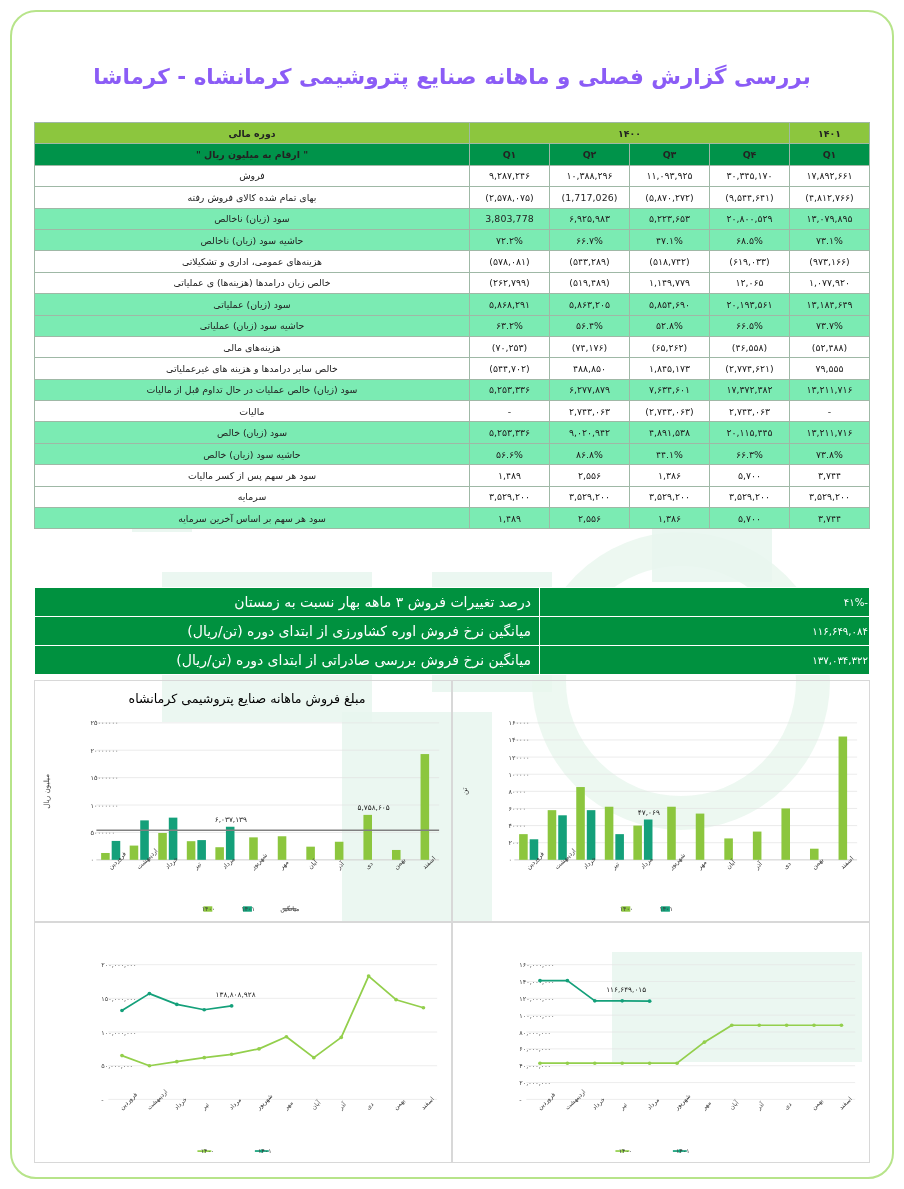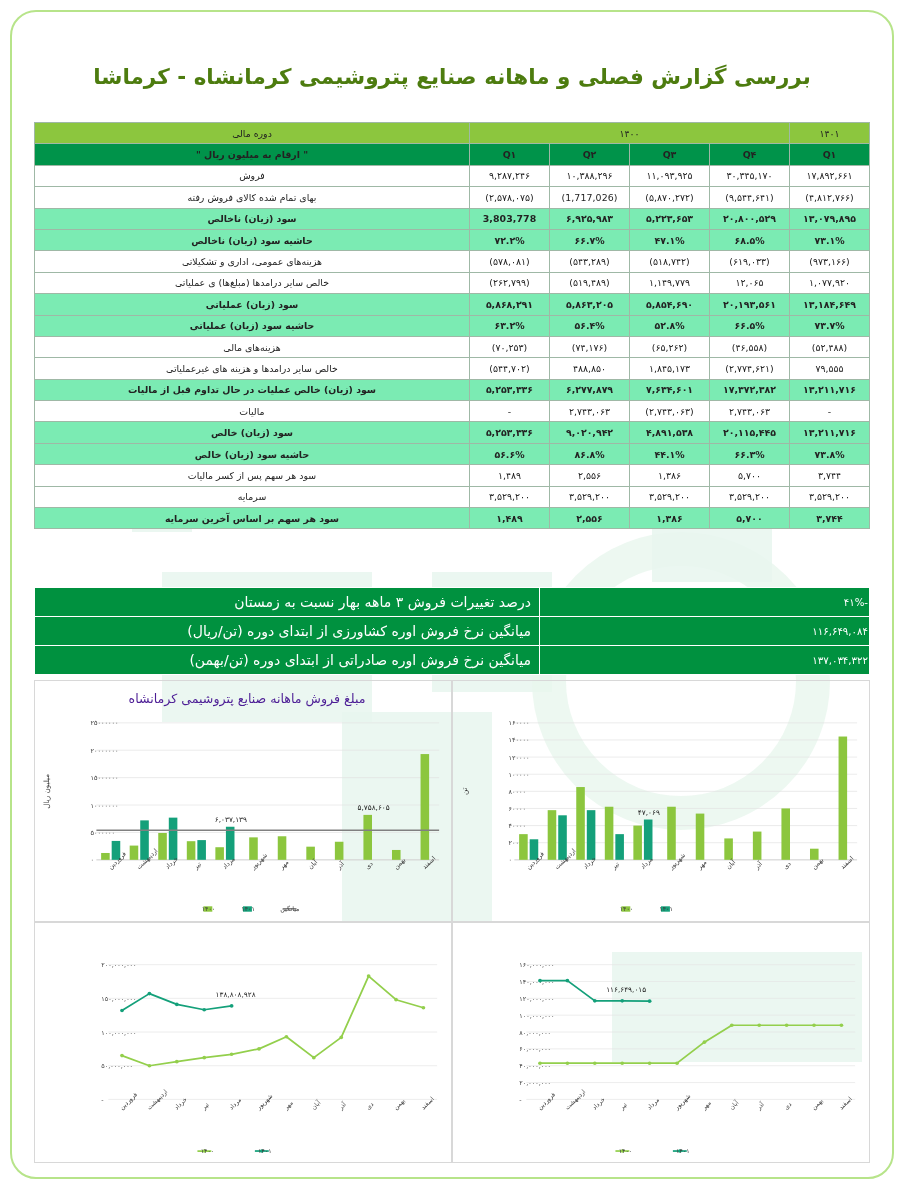--- a/index.html
+++ b/index.html
@@ -14,36 +14,36 @@
     border:2px solid #b7e48a;border-radius:26px;box-sizing:border-box;
     background:#fff;overflow:hidden;
   }
   
   .watermark{position:absolute;inset:0;pointer-events:none;z-index:0;}
   .wm-shape{position:absolute;background:#e8f6ee;opacity:.85;}
   .wm-ring{position:absolute;border-radius:50%;border:34px solid #e8f6ee;opacity:.8;}
   
   .title{
     position:absolute;top:52px;left:0;right:0;text-align:center;
-    color:#4d7c0f;font-size:21.5px;font-weight:bold;z-index:3;
+    color:#8b5cf6;font-size:21.5px;font-weight:bold;z-index:3;
     letter-spacing:-.2px;
   }
   
   .tbl-wrap{position:absolute;top:110px;right:22px;left:22px;z-index:3;}
   table.fin{width:100%;border-collapse:collapse;table-layout:fixed;}
   table.fin td,table.fin th{
     border:1px solid #9fb8a6;padding:0;height:20.4px;
     font-size:9.4px;text-align:center;color:#222;white-space:nowrap;
   }
-  .hdr-lite{background:#8cc63e;color:#233a0e;font-weight:normal;font-size:9.6px;border-color:#6fa52c;margin-top:28px;}
+  .hdr-lite{background:#8cc63e;color:#233a0e;font-weight:bold;font-size:9.6px;border-color:#6fa52c;margin-top:28px;}
   .hdr-dark{background:#00934a;color:#fff;font-weight:bold;font-size:9.8px;border-color:#00793c;}
   .lbl{text-align:right;padding-right:7px;font-size:9.8px;color:#1d1d1d;}
   .rowA{background:#ffffff;}
   .rowB{background:#7bebb3;}
-  .rowB td{border-color:#7fc79c;font-weight:bold;}
+  .rowB td{border-color:#7fc79c;}
   .num{font-size:9.5px;letter-spacing:.1px;}
   col.c-val{width:80px;}
   col.c-lbl{width:auto;}
   
   .sum-wrap{position:absolute;top:575px;right:22px;left:22px;z-index:3;}
   table.sum{width:100%;border-collapse:collapse;table-layout:fixed;}
   table.sum td{
     background:#00913f;color:#fff;border:1px solid #ffffff;
     height:26px;font-size:10.2px;text-align:right;
   }
@@ -51,21 +51,21 @@
   col.s-val{width:330px;}
   
   .charts{
     position:absolute;top:668px;right:22px;left:22px;bottom:14px;z-index:3;
     display:grid;grid-template-columns:1fr 1fr;grid-template-rows:1fr 1fr;
     gap:0px;
   }
   .chart-cell{position:relative;border:1px solid #d8d8d8;box-sizing:border-box;background:transparent;}
   .chart-title{
     position:absolute;top:10px;left:8px;right:0;text-align:center;
-    font-size:12.6px;color:#4c1d95;font-weight:normal;
+    font-size:12.6px;color:#000000;font-weight:normal;
   }
   .plot{position:absolute;left:0;right:0;top:34px;bottom:0;}
   svg{display:block;width:100%;height:100%;overflow:visible;}
   .axis-txt{font-family:"DejaVu Sans",sans-serif;fill:#3a3a3a;}
   .legend-txt{font-family:"DejaVu Sans",sans-serif;fill:#3a3a3a;font-size:6.4px;}
   .dlabel{font-family:"DejaVu Sans",sans-serif;fill:#222;font-size:7.4px;}
 </style>
 </head>
 <body>
 
@@ -148,21 +148,21 @@
             <td class="num">(۵۴۳,۲۸۹)</td>
             <td class="num">(۵۷۸,۰۸۱)</td>
             <td class="lbl">هزینه‌های عمومی، اداری و تشکیلاتی</td>
           </tr>
           <tr class="rowA">
             <td class="num">۱,۰۷۷,۹۲۰</td>
             <td class="num">۱۲,۰۶۵</td>
             <td class="num">۱,۱۴۹,۷۷۹</td>
             <td class="num">(۵۱۹,۴۸۹)</td>
             <td class="num">(۲۶۲,۷۹۹)</td>
-            <td class="lbl">خالص سایر درامدها (مبلغ‌ها) ی عملیاتی</td>
+            <td class="lbl">خالص زیان درامدها (هزینه‌ها) ی عملیاتی</td>
           </tr>
           <tr class="rowB">
             <td class="num">۱۳,۱۸۴,۶۴۹</td>
             <td class="num">۲۰,۱۹۳,۵۶۱</td>
             <td class="num">۵,۸۵۴,۶۹۰</td>
             <td class="num">۵,۸۶۳,۲۰۵</td>
             <td class="num">۵,۸۶۸,۲۹۱</td>
             <td class="lbl">سود (زیان) عملیاتی</td>
           </tr>
           <tr class="rowB">
@@ -259,21 +259,21 @@
           <tr>
             <td>-۴۱%</td>
             <td class="slabel">درصد تغییرات فروش ۳ ماهه بهار نسبت به زمستان</td>
           </tr>
           <tr>
             <td>۱۱۶,۶۴۹,۰۸۴</td>
             <td class="slabel">میانگین نرخ فروش اوره کشاورزی از ابتدای دوره (تن/ریال)</td>
           </tr>
           <tr>
             <td>۱۳۷,۰۳۴,۳۲۲</td>
-            <td class="slabel">میانگین نرخ فروش اوره صادراتی از ابتدای دوره (تن/بهمن)</td>
+            <td class="slabel">میانگین نرخ فروش بررسی صادراتی از ابتدای دوره (تن/ریال)</td>
           </tr>
         </tbody>
     </table>
   </div>
 
   <div class="charts">
     <div class="chart-cell">
       <div class="plot">
           <svg id="svg-q" viewBox="0 0 420 210" preserveAspectRatio="none">
             <line x1="62" x2="408" y1="148" y2="148" stroke="#e2e2e2" stroke-width="0.7"></line>

